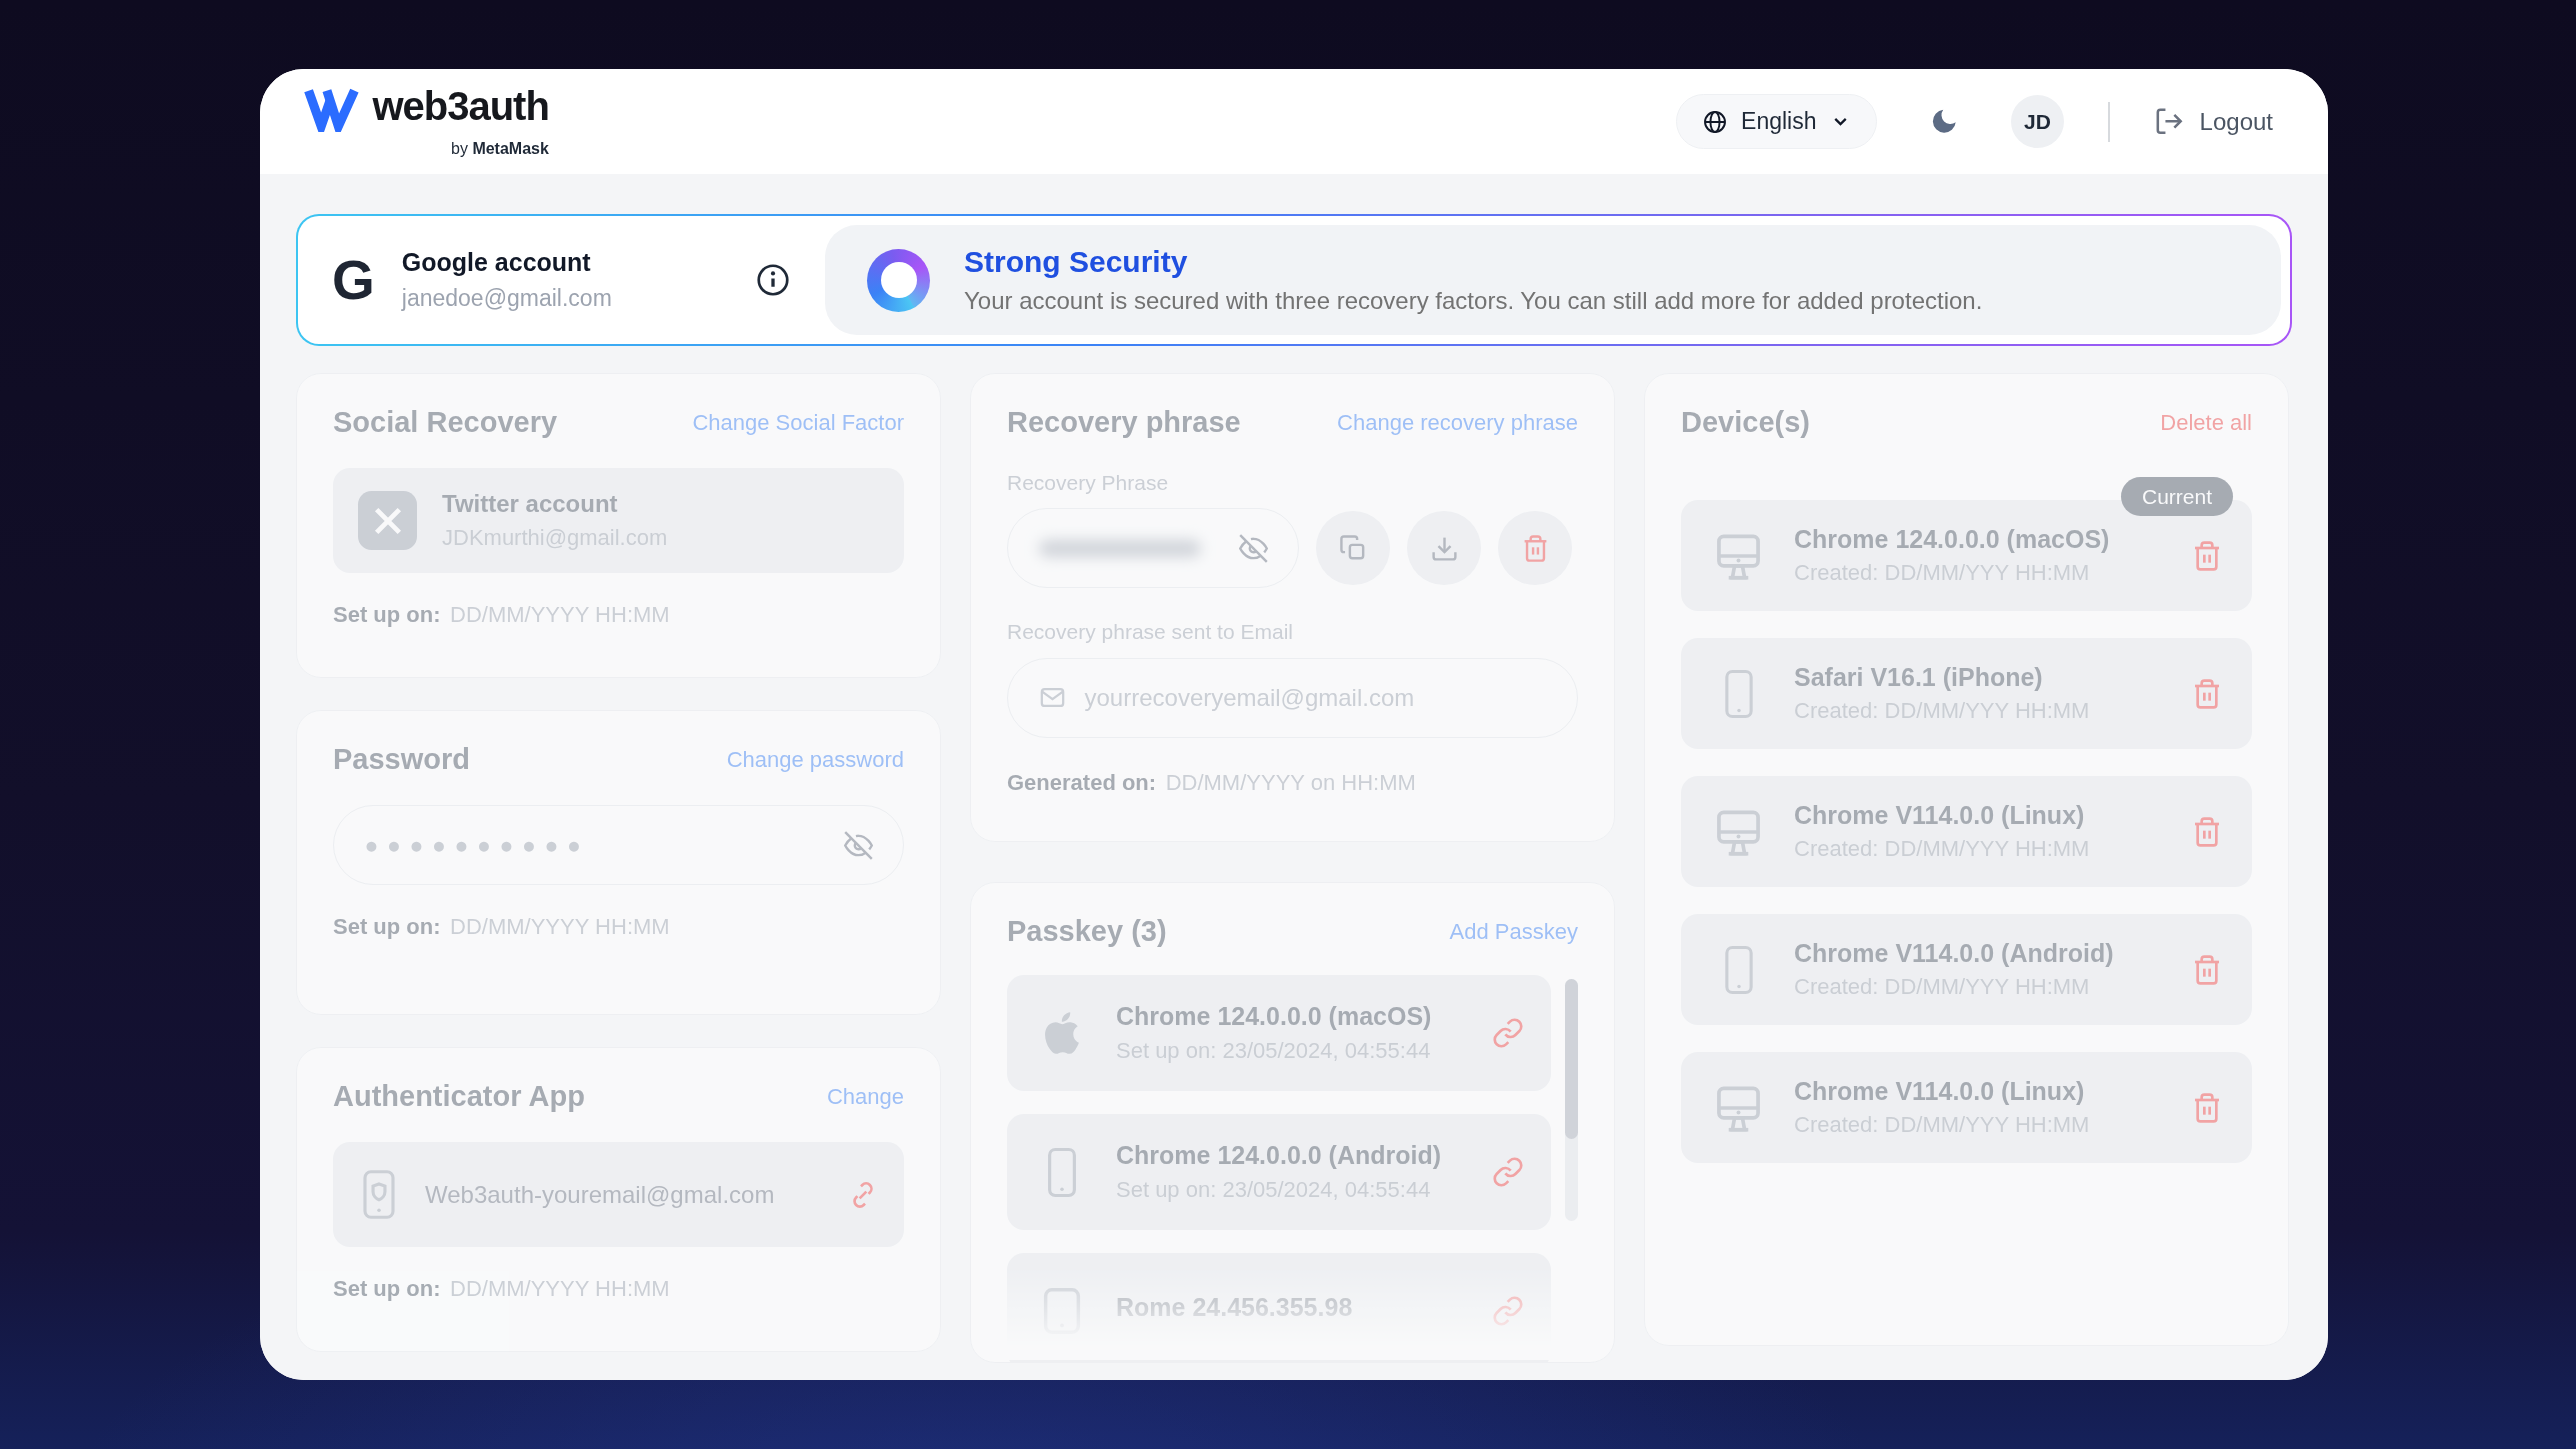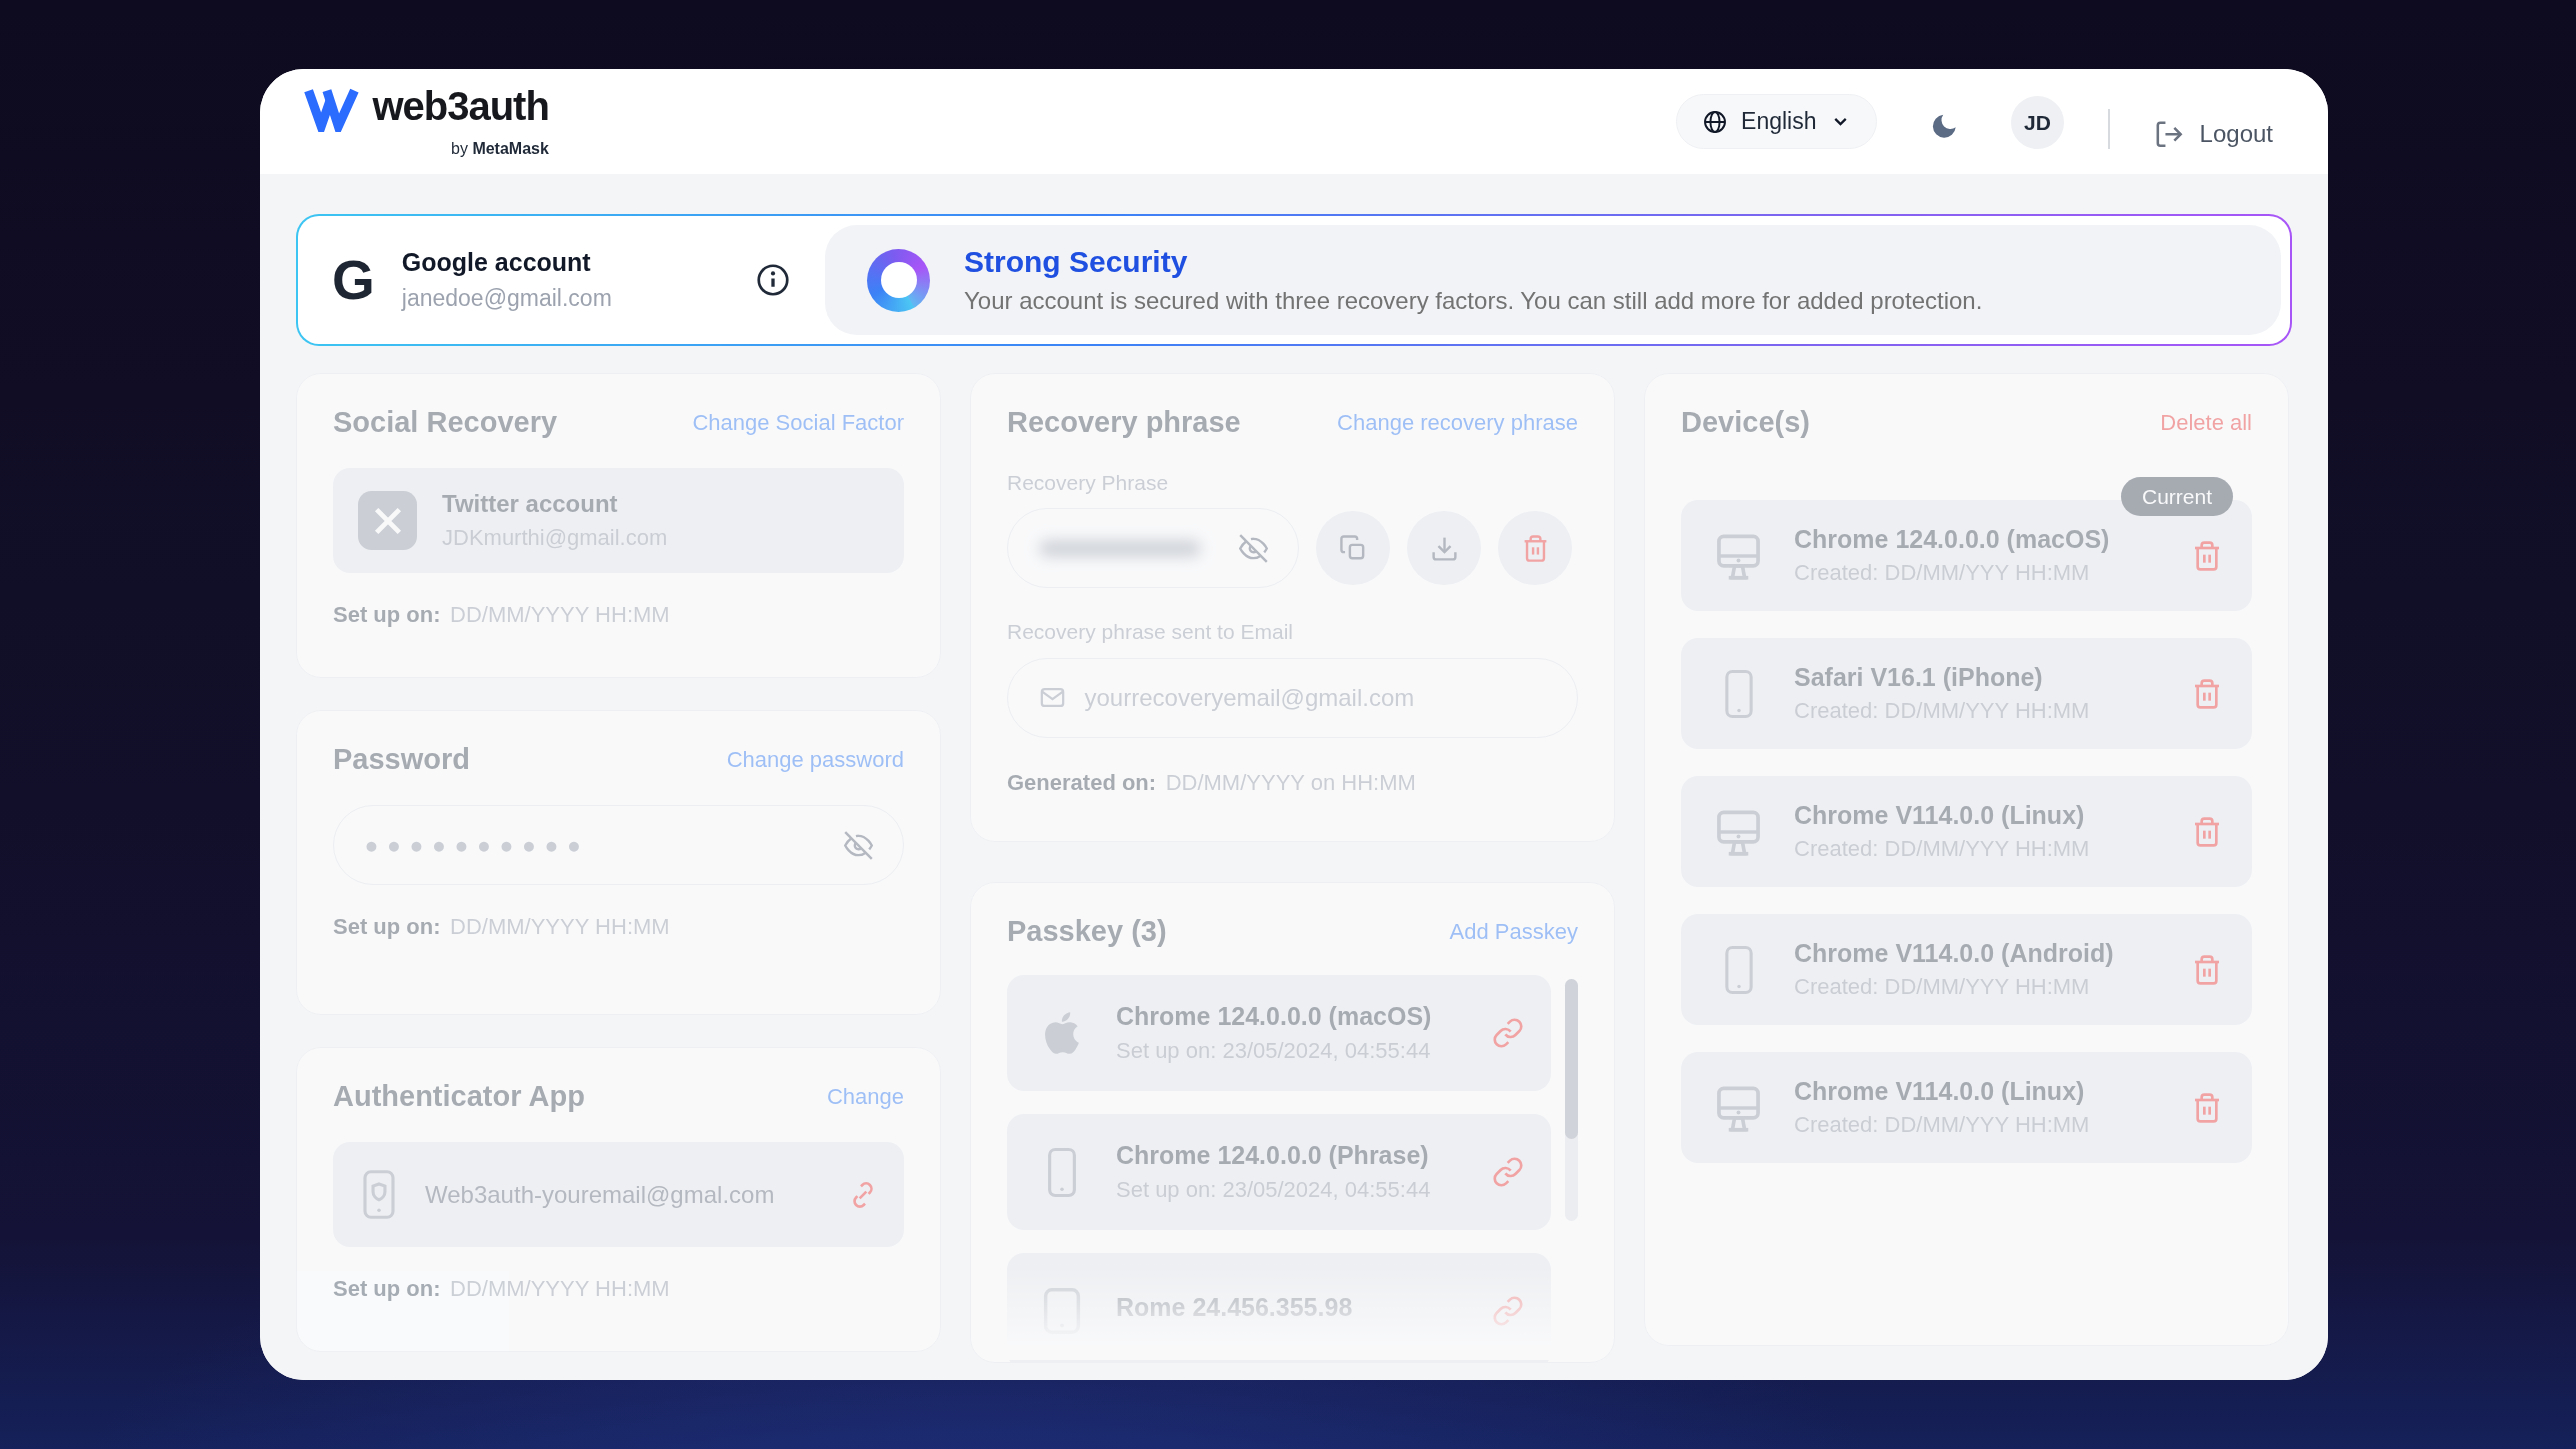--- a/index.html
+++ b/index.html
@@ -10,21 +10,21 @@
       linear-gradient(180deg,#0e0b20 0%,#120f2a 55%,#141236 85%,#15215a 100%);}
   .panel{position:absolute;left:260px;top:69px;width:2068px;height:1311px;background:#fff;border-radius:44px;overflow:hidden;}
 
   
   .topbar{height:105px;background:#fff;display:flex;align-items:center;justify-content:space-between;padding:0 55px 0 44px;}
   .logo{display:flex;align-items:flex-start;gap:13.4px;}
   .logo-text{display:flex;flex-direction:column;align-items:flex-end;line-height:1;gap:12px;}
   .brand{font-size:40px;font-weight:700;color:#16181d;letter-spacing:-1px;}
   .byline{font-size:16px;color:#1f2937;margin-top:3.8px;}
   .byline b{font-weight:700;}
-  .topbar-right{display:flex;align-items:flex-end;gap:44px;}
+  .topbar-right{display:flex;align-items:center;gap:44px;}
   .lang-pill{display:flex;align-items:center;gap:13.4px;background:#f7f8fa;border:1px solid #eef0f3;border-radius:953px;padding:13.4px 25px;cursor:pointer;}
   .lang-pill span{font-size:23px;color:#1f2937;}
   .moon-btn{display:flex;align-items:center;justify-content:center;width:46px;height:46px;cursor:pointer;}
   .avatar{width:53px;height:53px;border-radius:50%;background:#eef0f3;display:flex;align-items:center;justify-content:center;
     font-size:21px;font-weight:700;color:#1f2937;cursor:pointer;}
   .vdiv{width:1.9px;height:40px;background:#d7dade;}
   .logout{display:flex;align-items:center;gap:15.3px;cursor:pointer;}
   .logout span{font-size:24px;color:#4b5563;}
 
   
@@ -314,21 +314,21 @@
               </div>
 
               <div class="pk-item">
                 <span class="pk-icon">
                   <svg width="44" height="53" viewBox="0 0 24 30" fill="none" stroke="#9ca3af" stroke-width="1.8">
                     <rect x="5" y="2" width="14" height="26" rx="3.2"></rect>
                       <circle cx="12" cy="24.5" r="1" fill="#9ca3af" stroke="none"></circle>
                   </svg>
                 </span>
                 <div>
-                  <div class="item-title" style="font-size:25px;">Chrome 124.0.0.0 (Phrase)</div>
+                  <div class="item-title" style="font-size:25px;">Chrome 124.0.0.0 (Android)</div>
                   <div class="item-sub">Set up on: 23/05/2024, 04:55:44</div>
                 </div>
                 <button class="icon-btn ml-auto">
                   <svg width="32" height="32" viewBox="0 0 24 24" fill="none" stroke="#ef4444" stroke-width="2">
                     <path d="M10 13a5 5 0 0 0 7.54.54l3-3a5 5 0 0 0-7.07-7.07l-1.72 1.71"></path>
                       <path d="M14 11a5 5 0 0 0-7.54-.54l-3 3a5 5 0 0 0 7.07 7.07l1.71-1.71"></path>
                   </svg>
                 </button>
               </div>
 

